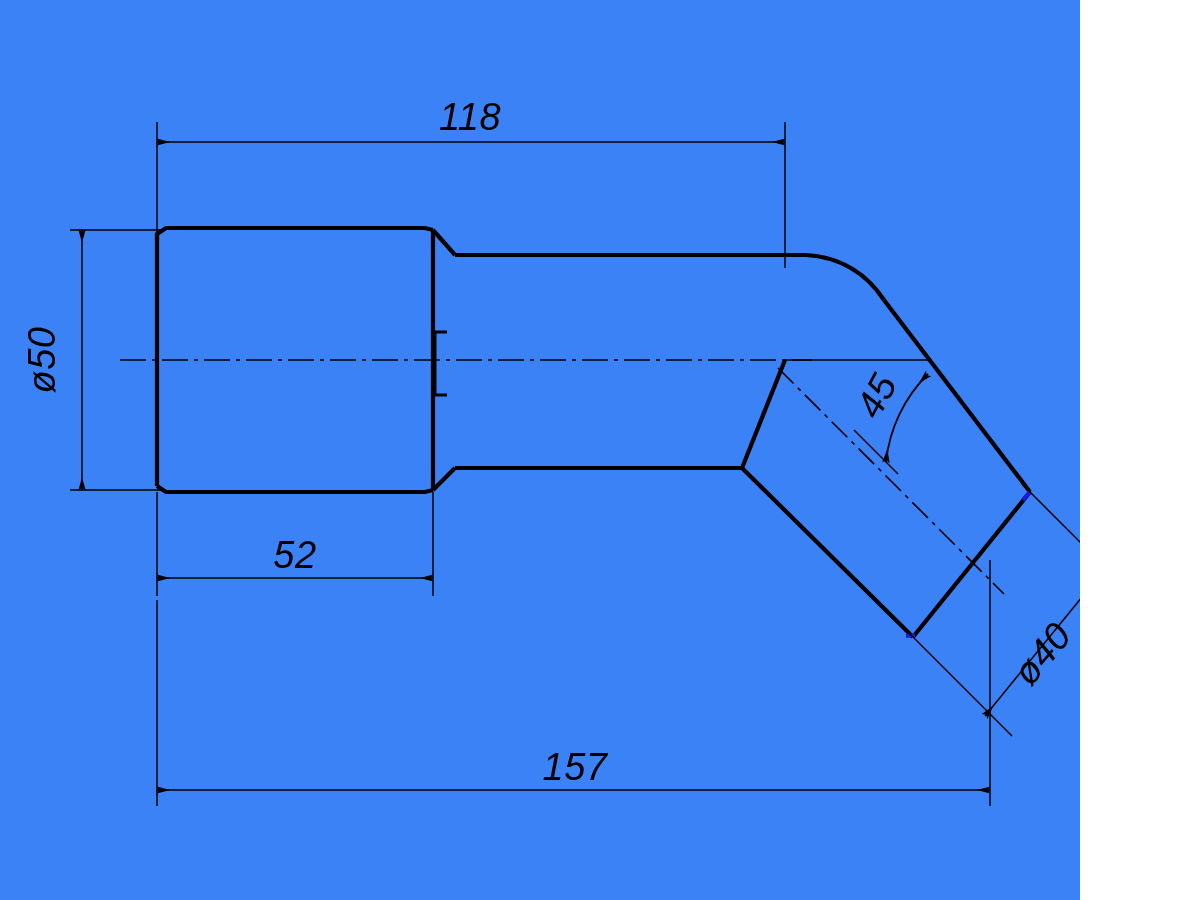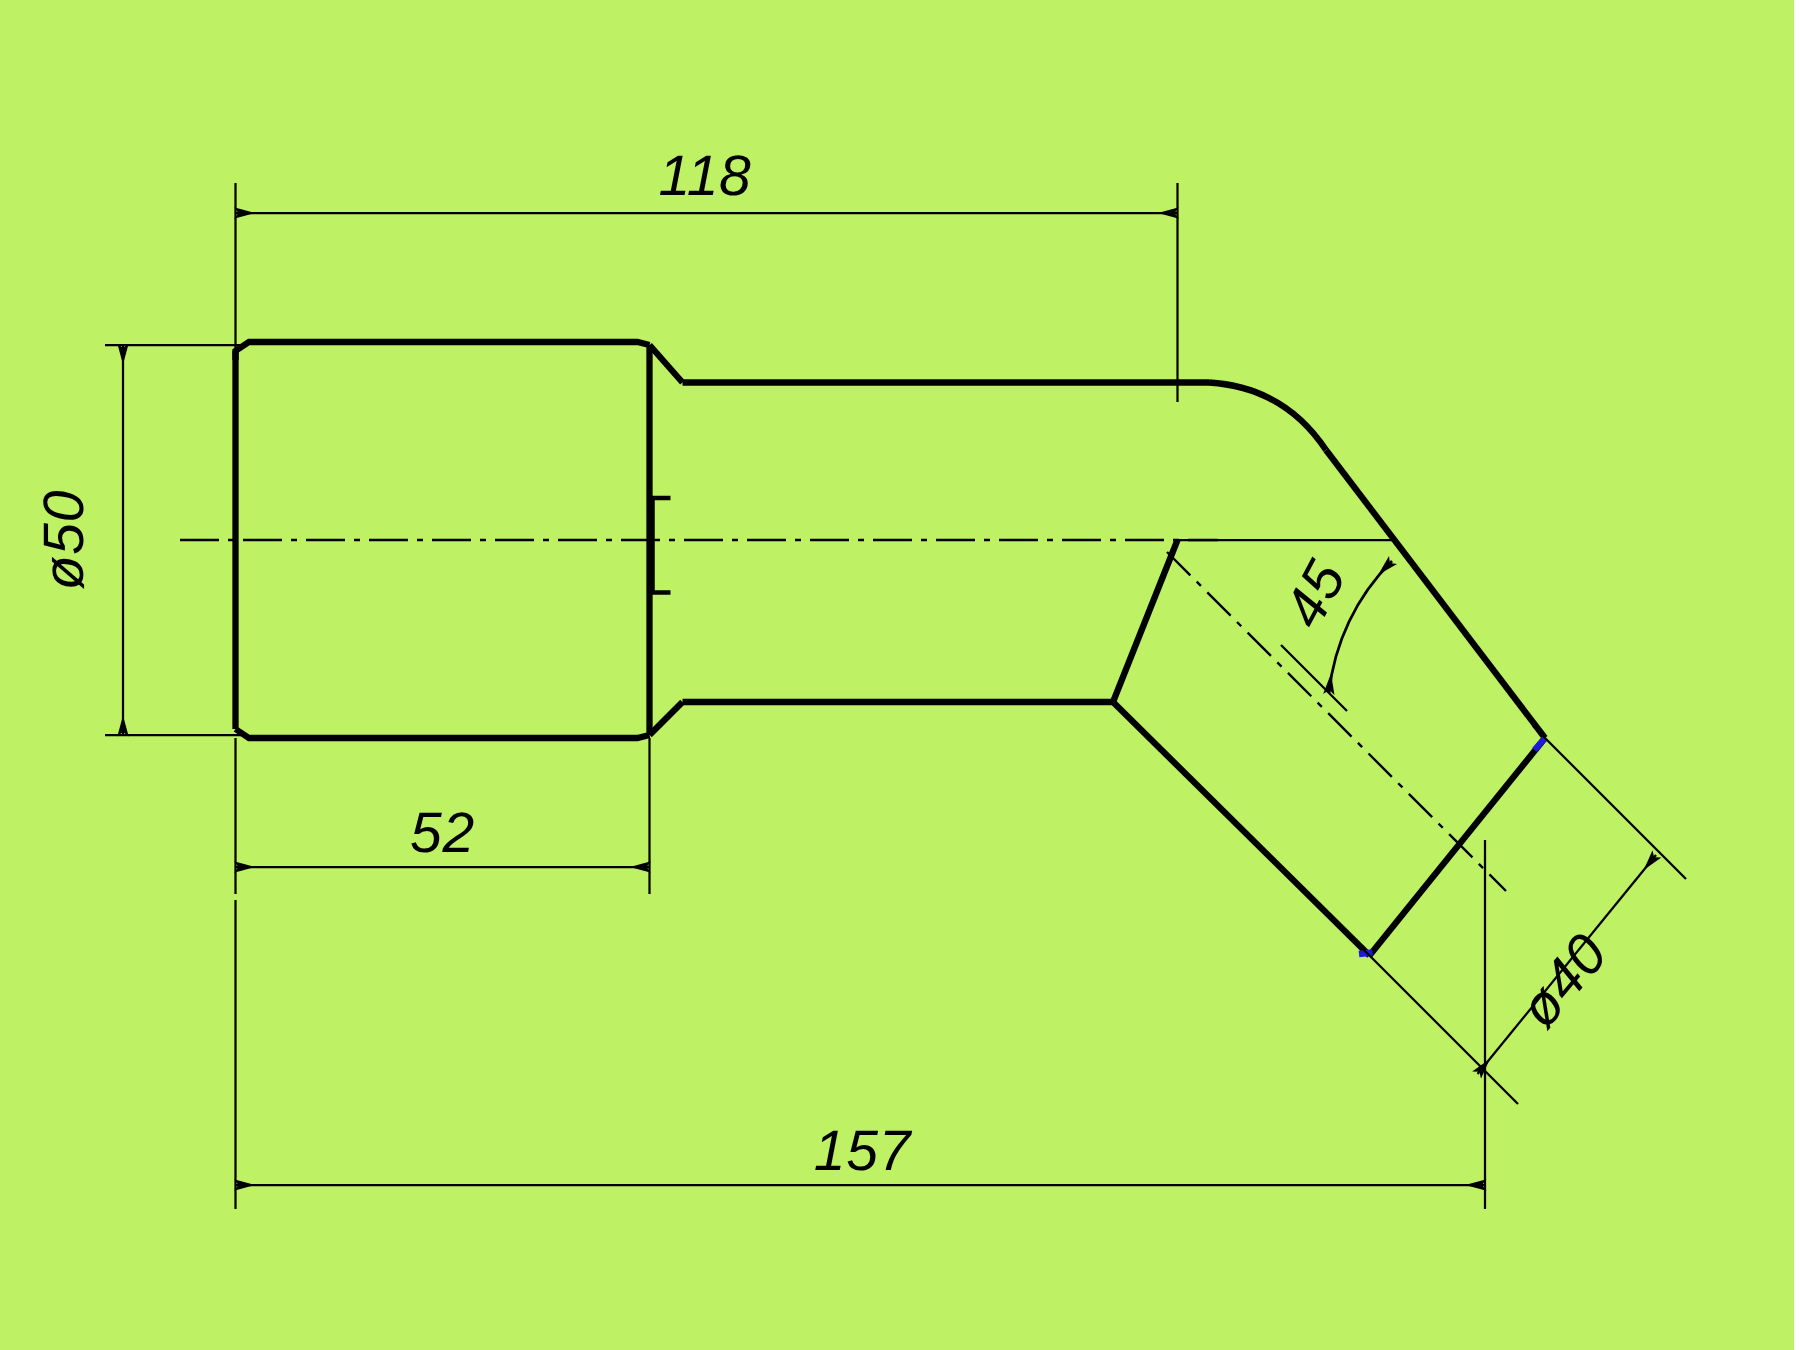--- a/index.html
+++ b/index.html
@@ -6,23 +6,23 @@
   html, body {
     margin: 0;
     padding: 0;
     background: #ffffff;
   }
   body {
     font-family: "Liberation Sans", sans-serif;
   }
   #drawing-canvas {
     position: relative;
-    width: 1196px;
+    width: 1080px;
     height: 900px;
-    background: #bef264;
+    background: #3b82f6;
     overflow: hidden;
     text-decoration: underline;
   }
   svg.sheet {
     display: block;
     width: 1200px;
     height: 900px;
   }
   
   .part-outline {

